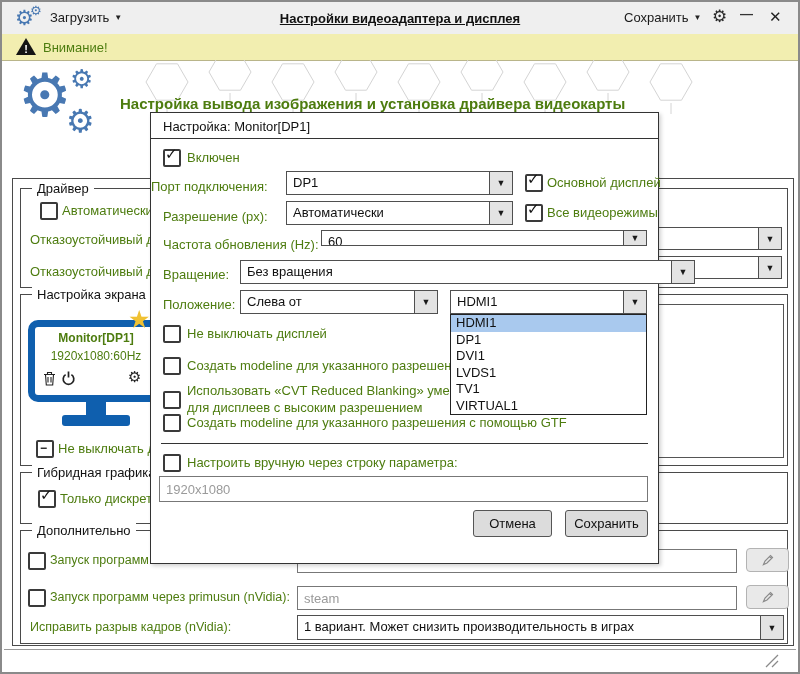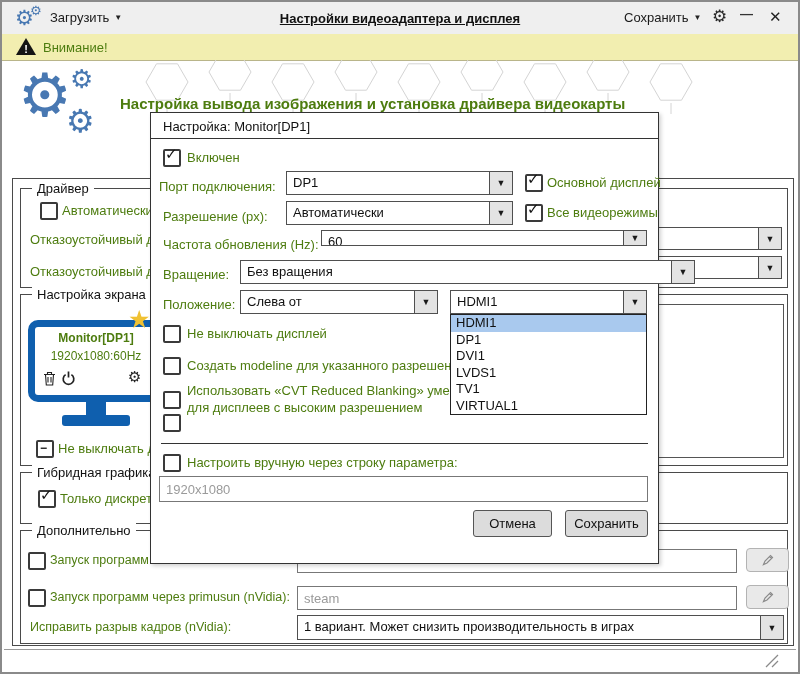--- a/index.html
+++ b/index.html
@@ -175,21 +175,21 @@
   </svg>
 
   <div class="dialog">
     <div class="dlg-title">Настройка: Monitor[DP1]</div>
 
     <span class="cb" style="left:12px;top:36px;">
         <span class="mk">✓</span>
       </span>
     <div class="lb" style="left:36px;top:37px;">Включен</div>
 
-    <div class="lb" style="left:8px;top:66px;">Порт подключения:</div>
+    <div class="lb" style="left:0;top:66px;">Порт подключения:</div>
     <div class="combo" style="left:135px;top:58px;width:227px;height:24px;">
       <span class="val">DP1</span>
       <span class="btn">▼</span>
     </div>
     <span class="cb" style="left:374px;top:61px;">
         <span class="mk">✓</span>
       </span>
     <div class="lb" style="left:396px;top:62px;">Основной дисплей</div>
 
     <div class="lb" style="left:12px;top:96px;">Разрешение (px):</div>
@@ -228,20 +228,21 @@
     <div class="lb" style="left:36px;top:213px;">Не выключать дисплей</div>
 
     <span class="cb" style="left:12px;top:244px;"></span>
     <div class="lb" style="left:36px;top:245px;">Создать modeline для указанного разрешения</div>
 
     <span class="cb" style="left:12px;top:278px;"></span>
     <div class="lb" style="left:36px;top:270px;">Использовать «CVT Reduced Blanking» умен</div>
     <div class="lb" style="left:36px;top:287px;">для дисплеев с высоким разрешением</div>
 
     <span class="cb" style="left:12px;top:301px;"></span>
+    <div class="lb" style="left:36px;top:302px;">Создать modeline для указанного разрешения с помощью GTF</div>
 
     <div class="sep" style="left:10px;top:330px;width:487px;"></div>
 
     <span class="cb" style="left:12px;top:341px;"></span>
     <div class="lb" style="left:36px;top:342px;">Настроить вручную через строку параметра:</div>
     <input class="field" style="left: 8px; top: 363px; width: 489px; height: 26px;" placeholder="1920x1080">
 
     <div class="pushbtn" style="left:322px;top:397px;width:79px;height:27px;line-height:25px;">Отмена</div>
     <div class="pushbtn" style="left:414px;top:397px;width:83px;height:27px;line-height:25px;">Сохранить</div>
 

